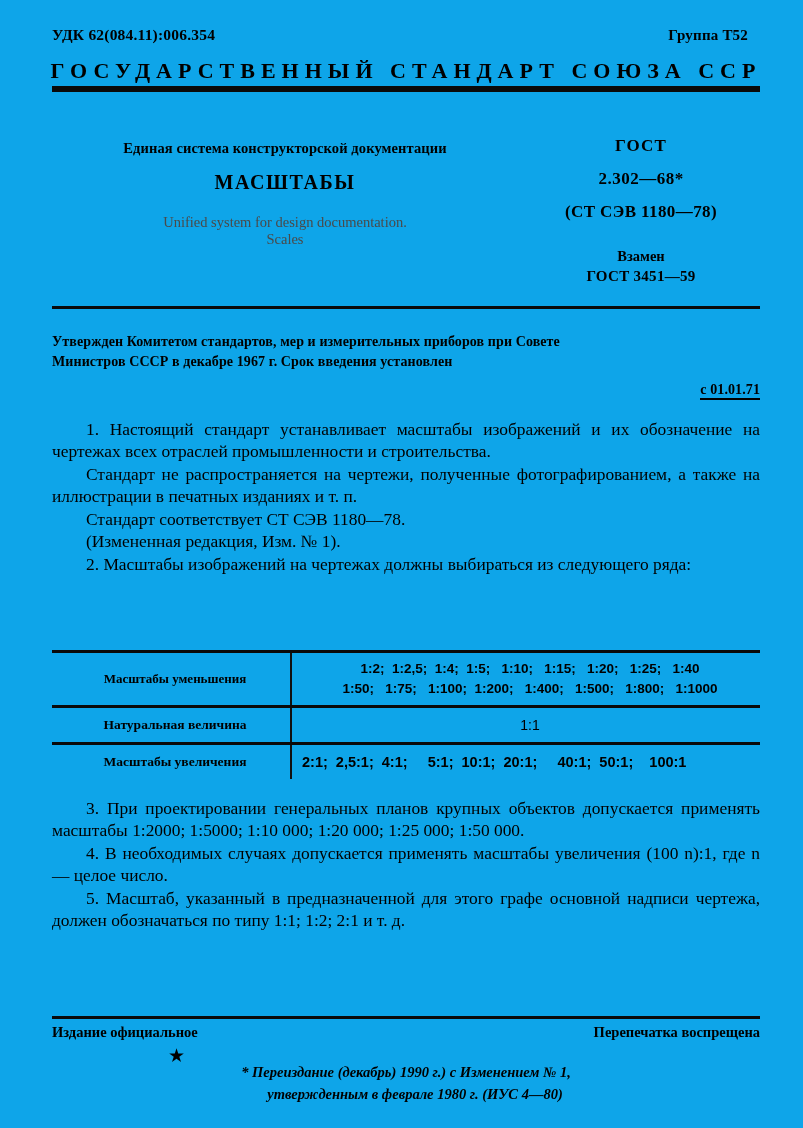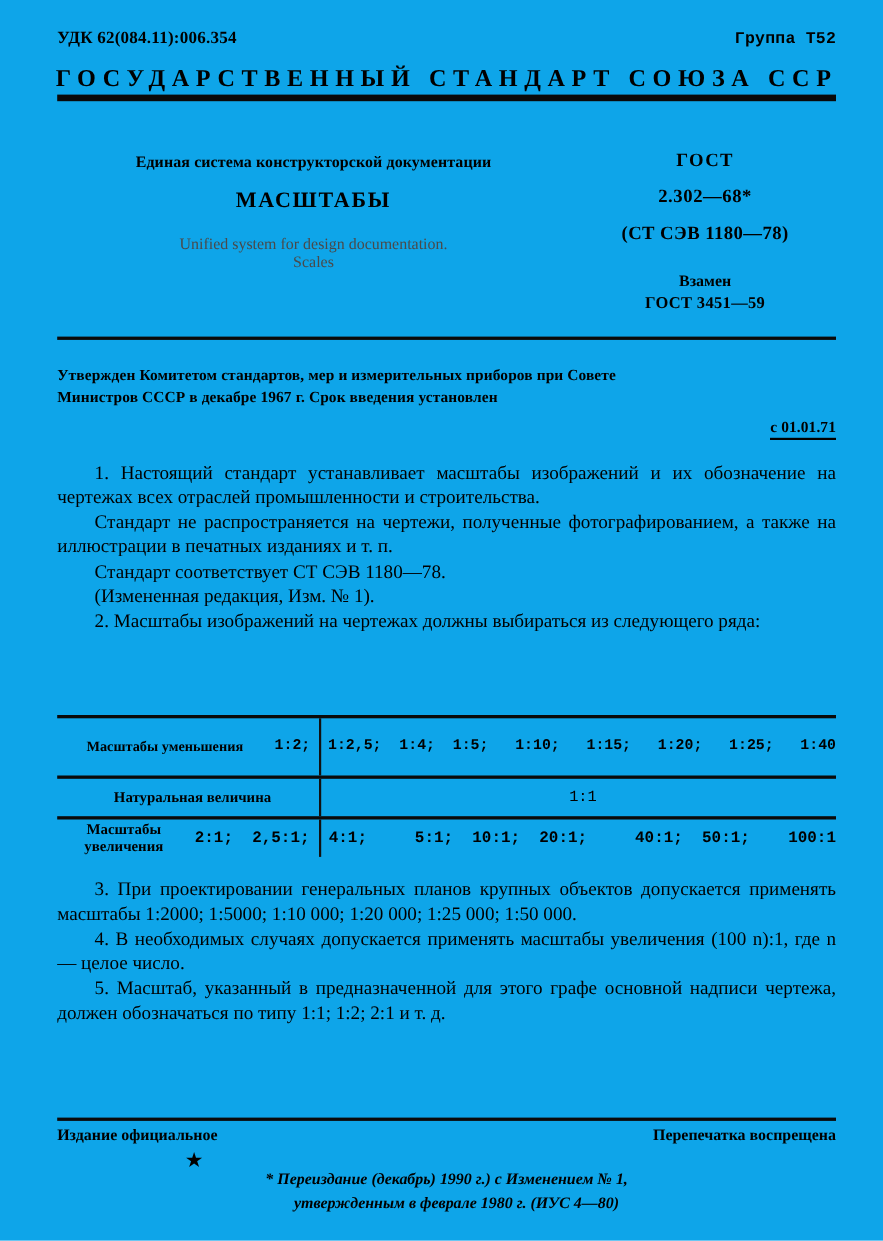--- a/index.html
+++ b/index.html
@@ -36,21 +36,21 @@
     width: 712px;
     display: flex;
     justify-content: space-between;
     align-items: baseline;
     font-family: "Liberation Serif", serif;
     font-weight: bold;
     font-size: 15.5px;
     letter-spacing: 0.2px;
   }
   .topline .udk { margin-left: 2px; }
-  .topline .group { margin-right: 2px; font-size: 15px; font-family: Liberation Mono, monospace; }
+  .topline .group { margin-right: 14px; font-size: 15px; }
 
   
   .banner {
     position: absolute;
     top: 58px;
     left: 0;
     width: 712px;
     text-align: center;
     font-family: "Liberation Serif", serif;
     font-weight: bold;
@@ -198,21 +198,21 @@
     font-family: "Liberation Serif", serif;
     font-size: 13.5px;
     font-weight: bold;
     text-align: center;
   }
   .cell-label.lite { font-weight: bold; font-size: 13px; }
   .cell-values {
     flex: 1;
     box-sizing: border-box;
     padding-left: 10px;
-    font-family: Liberation Mono, monospace;
+    font-family: Liberation Sans, sans-serif;
     font-size: 13.5px;
     font-weight: bold;
   }
   .row-reduce { height: 52px; justify-content: center; }
   .row-reduce .cell-values { text-align: center; line-height: 1.5; }
   .row-reduce .cell-values .line { display: block; white-space: pre; }
   .row-nat { height: 34px; }
   .row-nat .cell-values { text-align: center; font-size: 14px; font-weight: normal; }
   .row-enlarge { height: 34px; }
   .row-enlarge .cell-values {
@@ -305,20 +305,21 @@
     </div>
 
     <div class="tbl">
       <div class="hr thickish"></div>
 
       <div class="row row-reduce">
         <div class="vline"></div>
         <div class="cell-label lite">Масштабы уменьшения</div>
         <div class="cell-values">
           <span class="line">1:2;  1:2,5;  1:4;  1:5;   1:10;   1:15;   1:20;   1:25;   1:40</span>
+          <span class="line">1:50;   1:75;   1:100;  1:200;   1:400;   1:500;   1:800;   1:1000</span>
         </div>
       </div>
 
       <div class="hr thickish"></div>
 
       <div class="row row-nat">
         <div class="vline"></div>
         <div class="cell-label">Натуральная величина</div>
         <div class="cell-values">1:1</div>
       </div>

